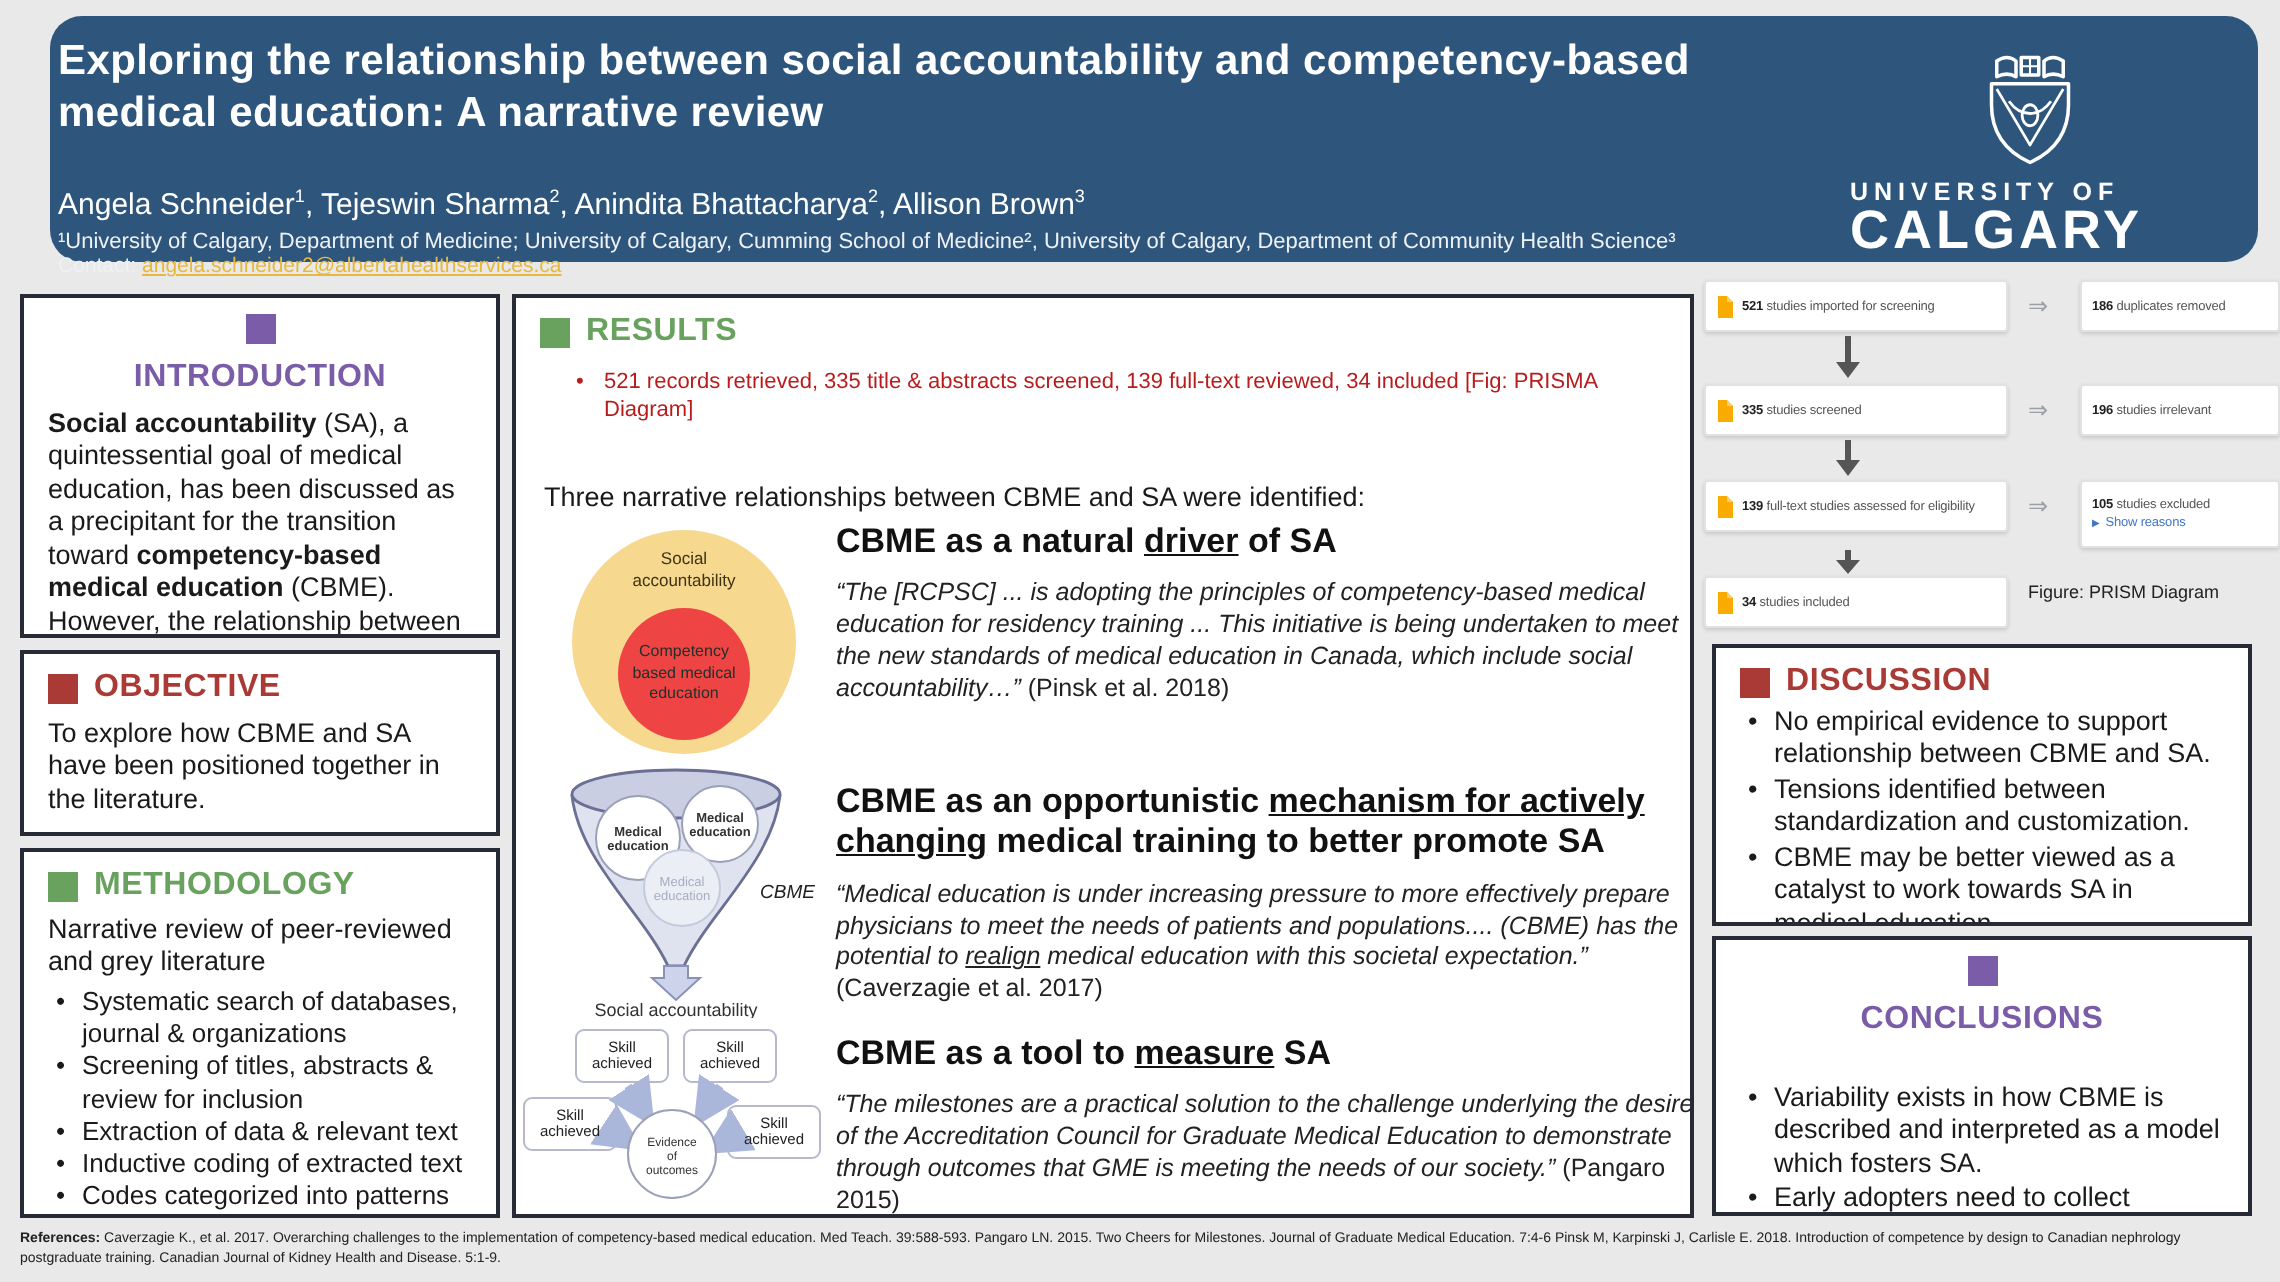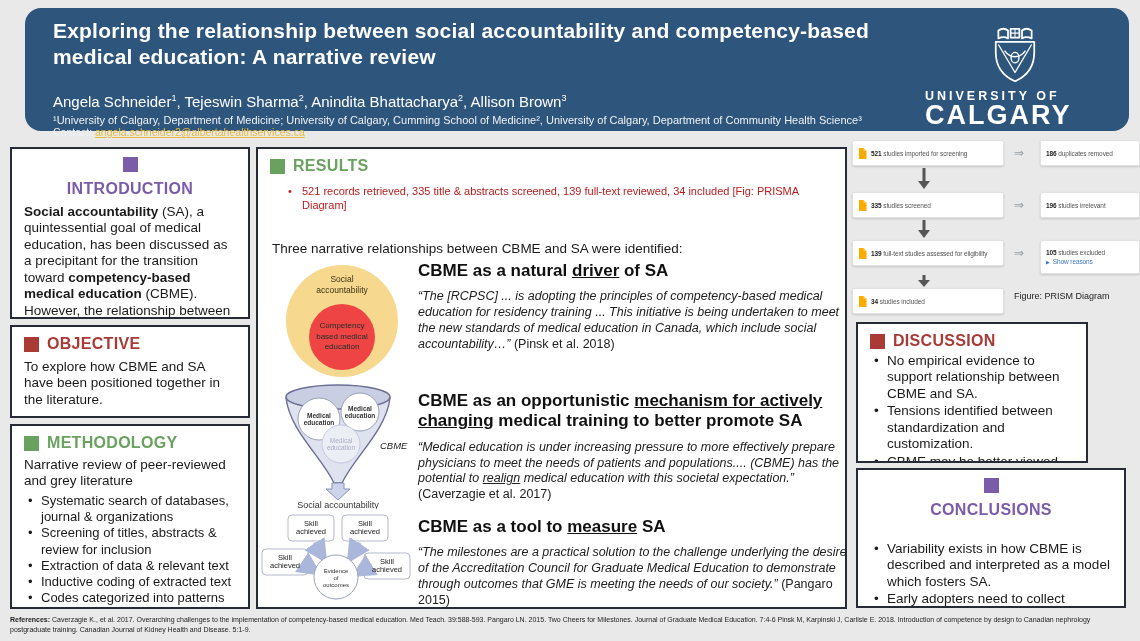--- a/index.html
+++ b/index.html
@@ -1,21 +1,21 @@
 <!DOCTYPE html>
 <html><head>
 <meta charset="utf-8">
 <style>
   * { margin:0; padding:0; box-sizing:border-box; }
   html,body { width:1140px; height:641px; }
   body { background:#e9e9e9; font-family:"Liberation Sans",sans-serif; position:relative; overflow:hidden; }
 
   
   .header { position:absolute; left:25px; top:8px; width:1104px; height:123px;
-            background:#2e567d; border-radius:16px; color:#fff; padding:10px 28px; }
+            background:#2e567d; border-radius:16px; color:#fff; padding:10px 4px; }
   .header-left { width:890px; }
   .title { font-size:21px; font-weight:bold; line-height:1.22; letter-spacing:.2px; }
   .authors { margin-top:24px; font-size:15px; }
   .authors sup { font-size:9px; }
   .affil { margin-top:4px; font-size:11px; color:#eef1f5; }
   .contact { font-size:10.5px; color:#eef1f5; }
   .contact a { color:#e8b83d; text-decoration:underline; cursor:pointer; }
   .logo { position:absolute; right:24px; top:16px; width:180px; text-align:left; }
   .logo svg { display:block; margin:0 auto; }
   .logo-l1 { font-size:12.5px; letter-spacing:3px; font-weight:bold; margin-top:3px; }
@@ -26,21 +26,21 @@
   .sec-head { display:flex; align-items:center; gap:8px; font-weight:bold; font-size:16px; letter-spacing:.3px; }
   .sq { width:15px; height:15px; flex:none; }
   .hd-purple { color:#7a5ca8;flex-direction:column; } .sq-purple { background:#7a5ca8; }
   .hd-red { color:#a93a35; } .sq-red { background:#a93a35; }
   .hd-green { color:#69a15e; } .sq-green { background:#69a15e; }
 
   .box-intro { left:10px; top:147px; width:240px; height:172px; }
   .box-objective { left:10px; top:325px; width:240px; height:93px; }
   .box-methodology { left:10px; top:424px; width:240px; height:185px; }
   .box-results { left:256px; top:147px; width:591px; height:462px; }
-  .box-discussion { left:856px; top:322px; width:232px; height:141px; }
+  .box-discussion { left:856px; top:322px; width:270px; height:141px; }
   .box-conclusions { left:856px; top:468px; width:270px; height:140px; }
 
   .body-text { font-size:13.5px; line-height:1.22; color:#1a1a1a; margin-top:6px; }
   .blist { margin-top:3px; }
   .blist li { list-style:none; position:relative; padding-left:17px; font-size:13px; line-height:1.25; color:#1a1a1a; }
   .blist li::before { content:"•"; position:absolute; left:4px; }
   .blist-lg li { font-size:13.5px; line-height:1.22; margin-bottom:1px; }
 
   
   .res-bullet { position:absolute; left:28px; top:36px; width:545px; font-size:11px; line-height:1.25;

